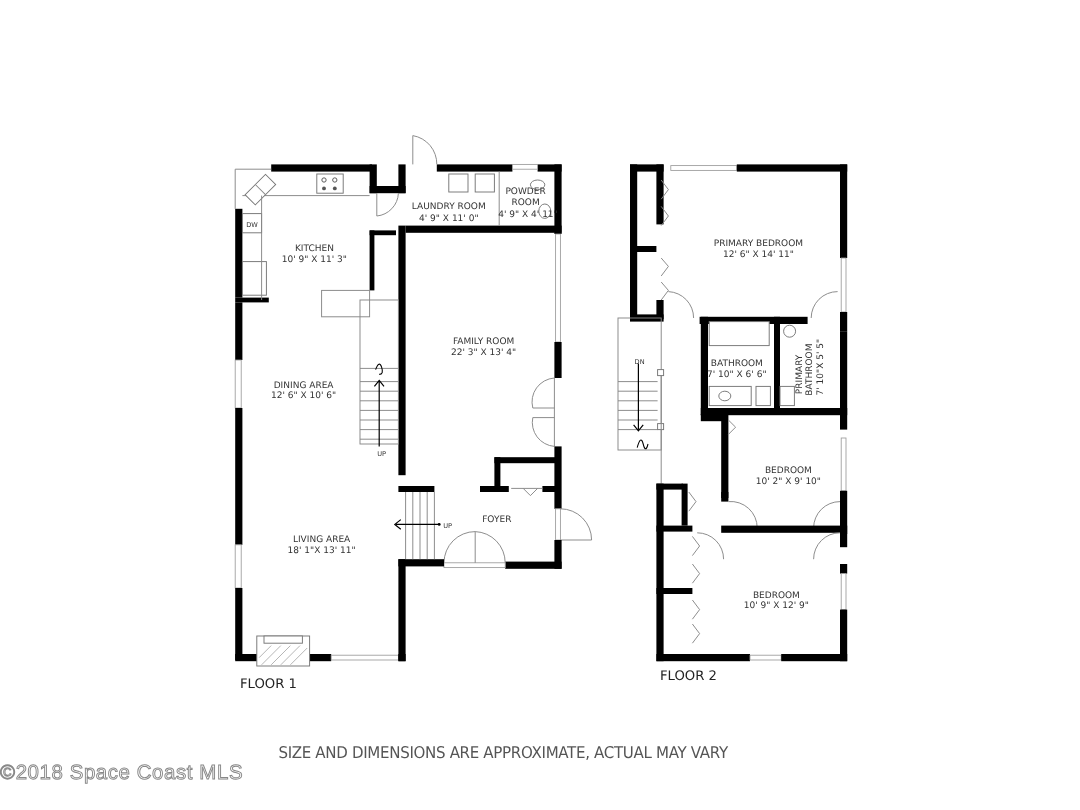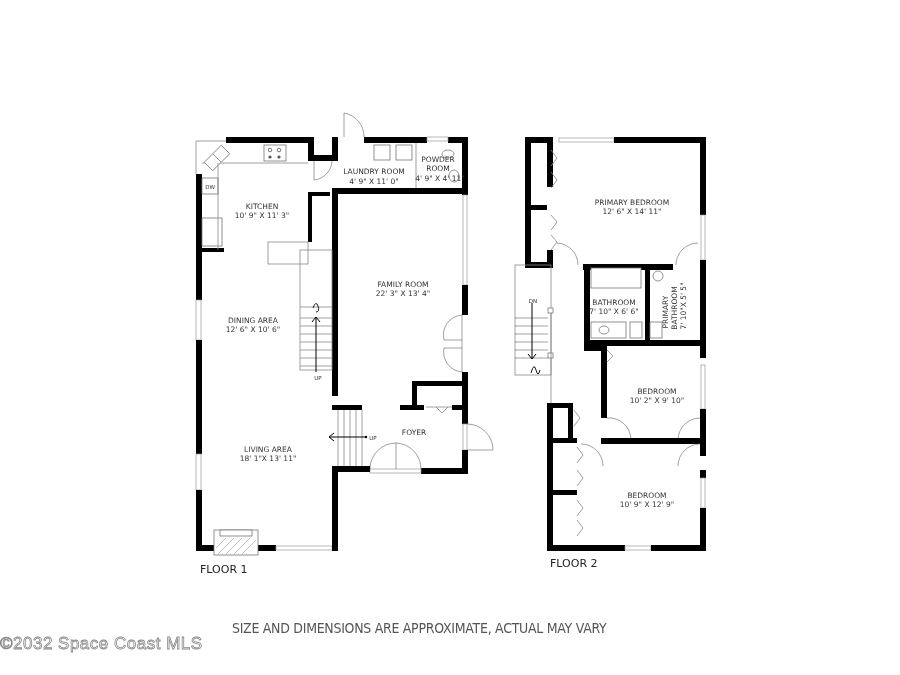--- a/index.html
+++ b/index.html
@@ -220,13 +220,13 @@
     <text class="lbl" x="657" y="394">BEDROOM</text>
     <text class="lbl" x="657" y="403">10' 2" X 9' 10"</text>
     <text class="lbl" x="647" y="498">BEDROOM</text>
     <text class="lbl" x="647" y="507">10' 9" X 12' 9"</text>
     <text class="lbl" x="533" y="303" style="font-size:5.5px">DN</text>
     <text class="floor-lbl" x="550" y="567">FLOOR 2</text>
   </g>
 </svg>
 
 <div class="disclaimer">SIZE AND DIMENSIONS ARE APPROXIMATE, ACTUAL MAY VARY</div>
-<div class="copyright">©2032 Space Coast MLS</div>
+<div class="copyright">©2018 Space Coast MLS</div>
 
 </body></html>

